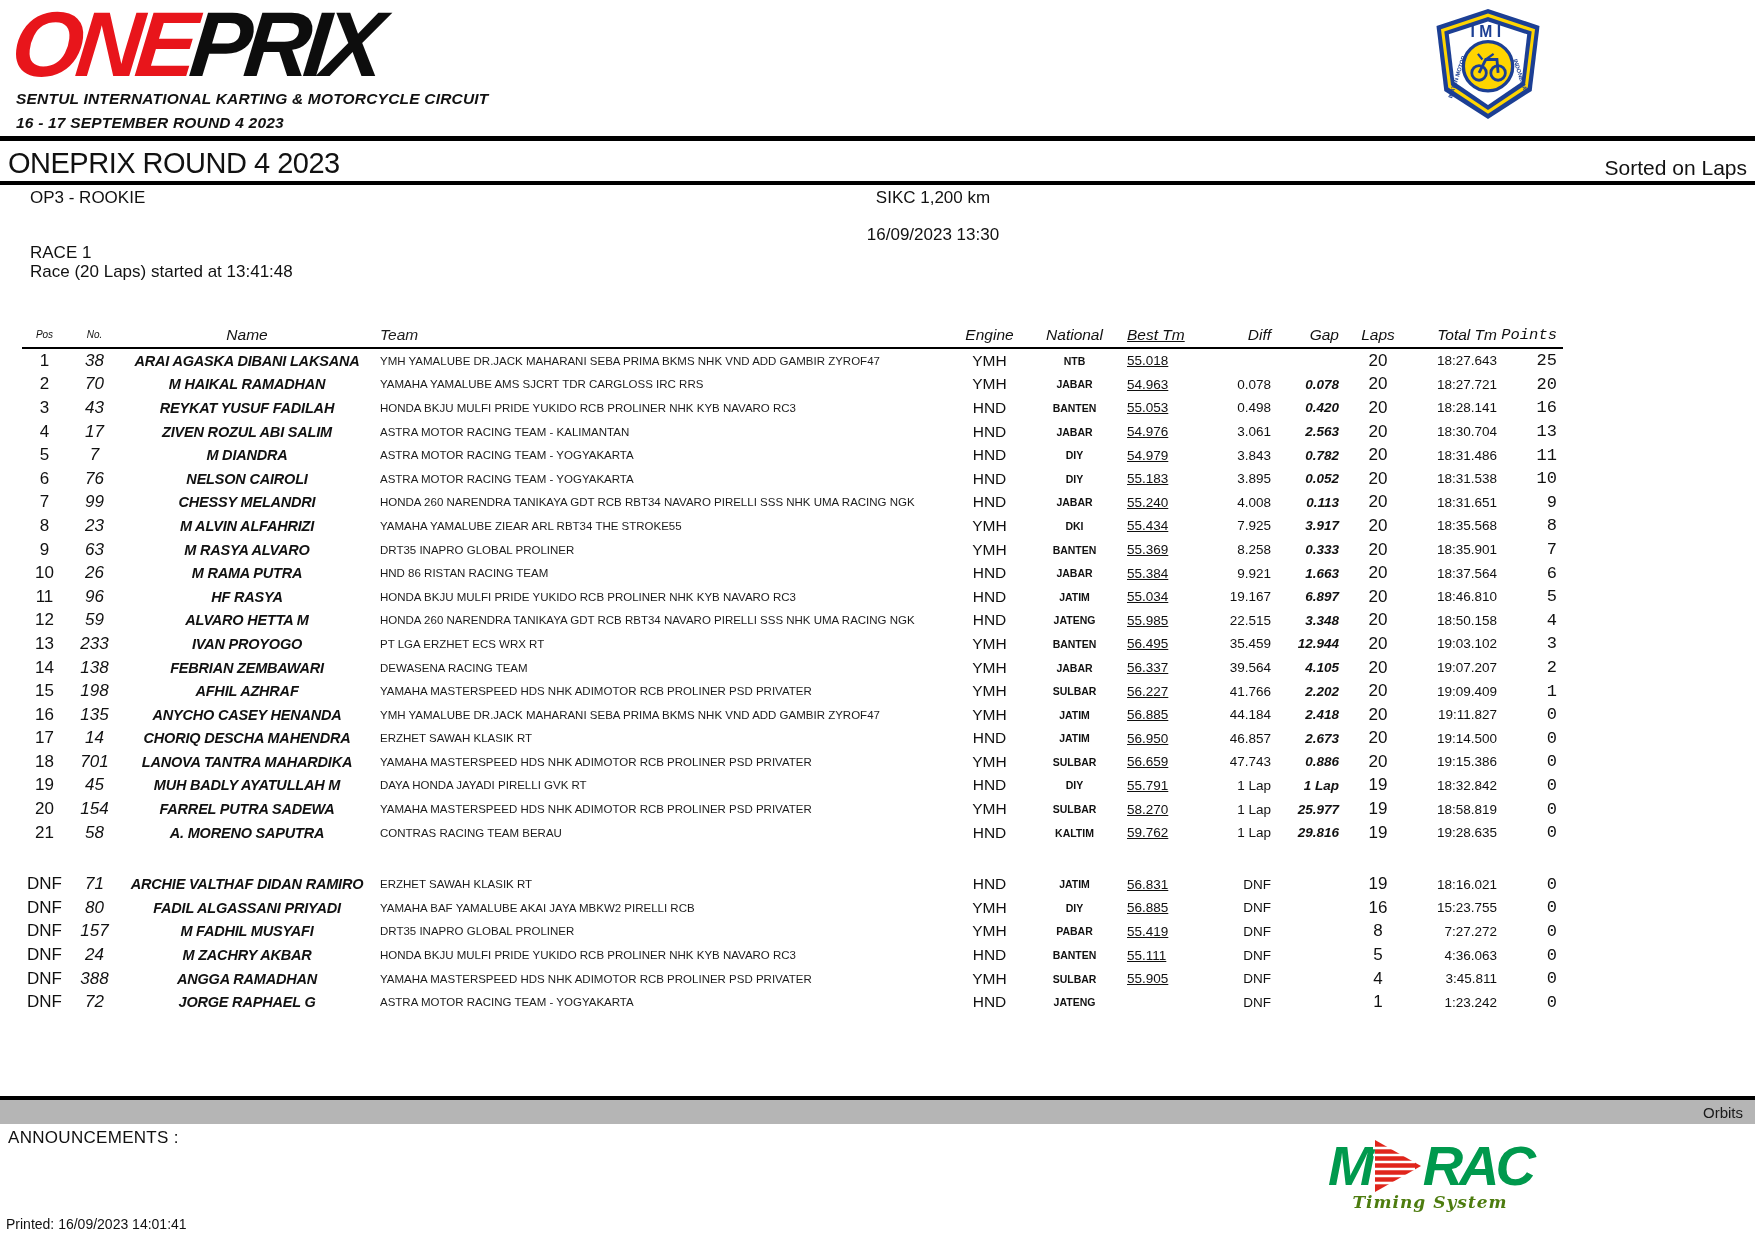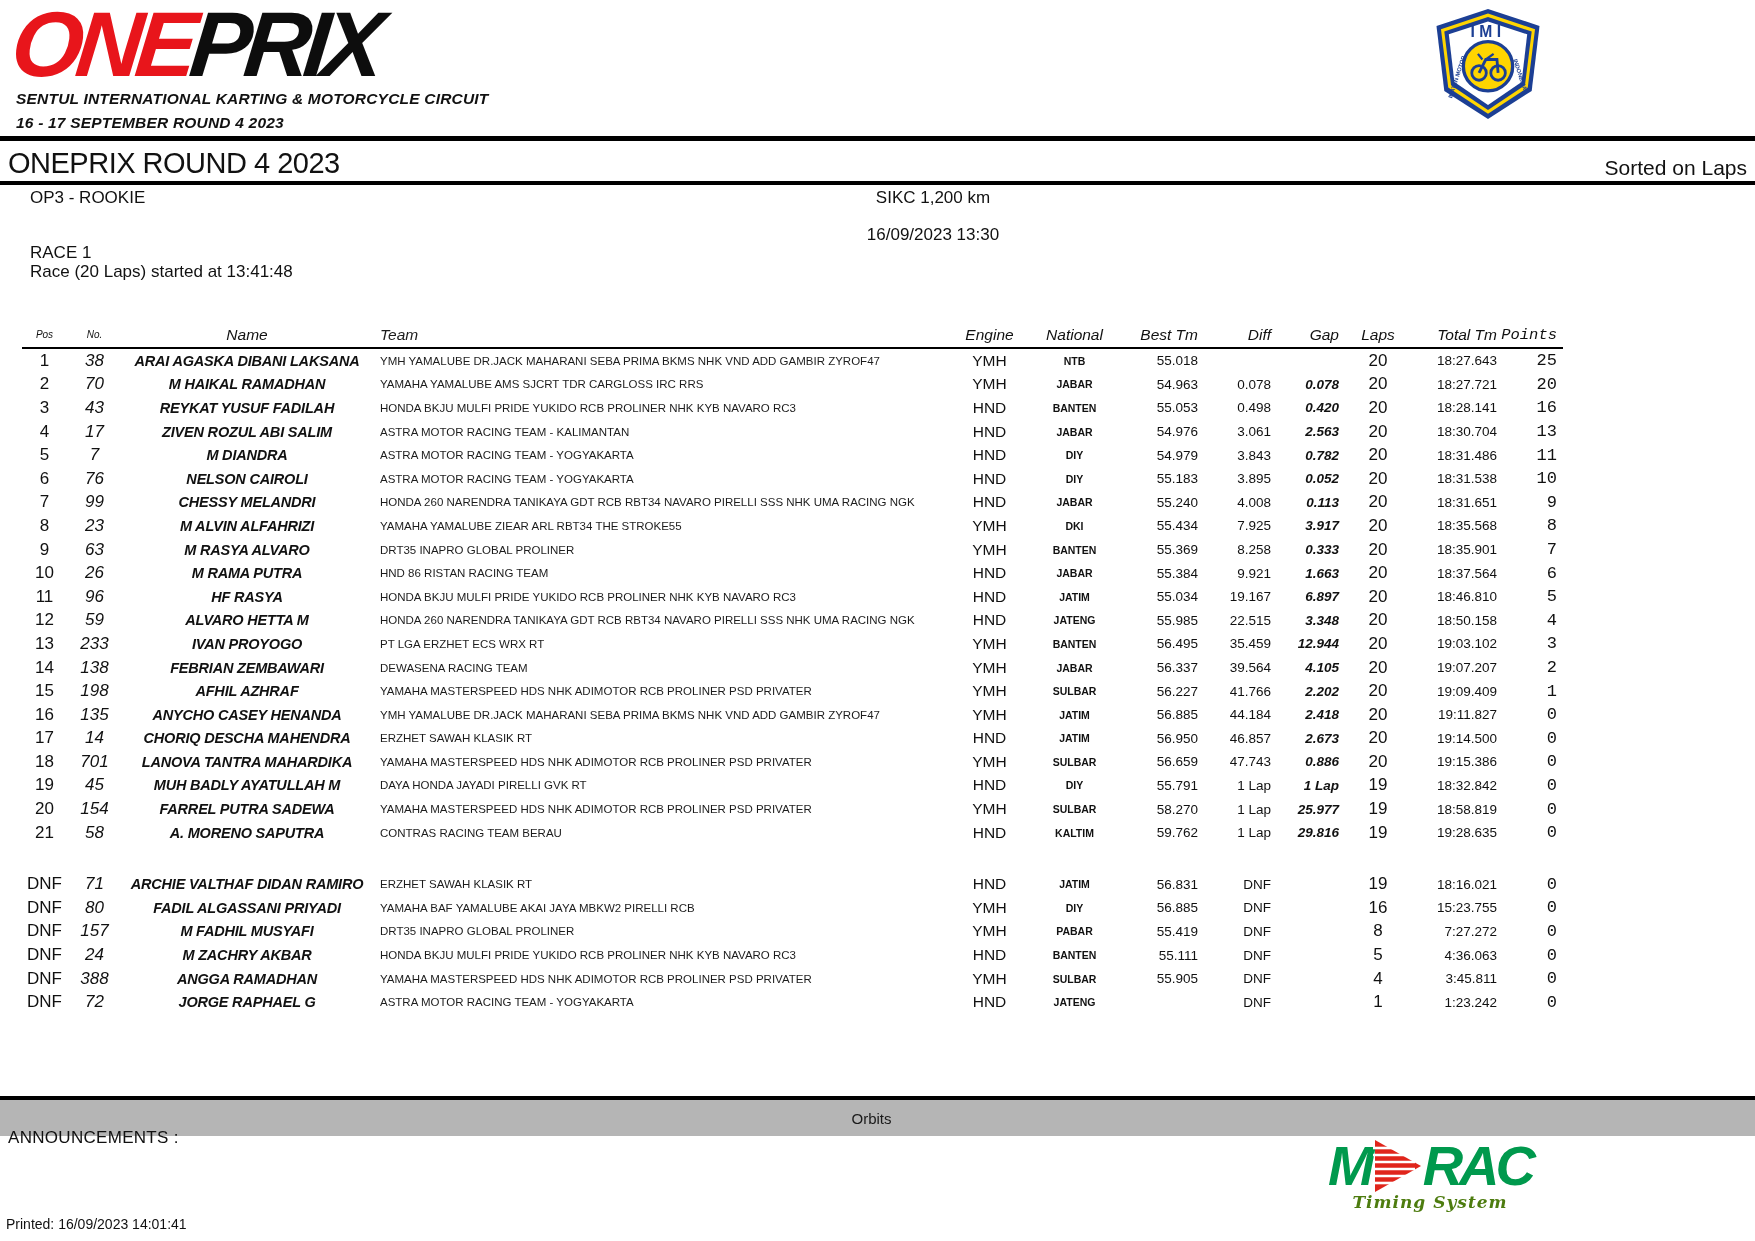--- a/index.html
+++ b/index.html
@@ -39,36 +39,36 @@
   .results{position:absolute;left:22px;top:322px;width:1541px;}
   .trow{display:flex;align-items:center;height:23.6px;}
   .thead{height:25px;border-bottom:2.5px solid #000;font-style:italic;}
   .thead span{font-size:10px;font-weight:500;}
   .c-pos  {width:45px; text-align:center;font-size:17px;}
   .c-no   {width:55px; text-align:center;font-size:17px;font-style:italic;font-weight:500;}
   .c-name {width:250px;text-align:center;font-size:14.5px;font-weight:700;font-style:italic;letter-spacing:-.2px;white-space:nowrap;}
   .c-team {width:585px;text-align:left;  font-size:11.5px;padding-left:8px;box-sizing:border-box;white-space:nowrap;overflow:hidden;color:#1c1c1c;}
   .c-eng  {width:65px; text-align:center;font-size:15.5px;}
   .c-nat  {width:105px;text-align:center;font-size:10.5px;font-weight:700;}
-  .c-best {width:75px; text-align:right; font-size:13.5px;padding-right:4px;box-sizing:border-box;}
+  .c-best {width:75px; font-size:13.5px;padding-right:4px;box-sizing:border-box;text-decoration:underline;}
   .c-diff {width:73px; text-align:right; font-size:13.5px;padding-right:4px;box-sizing:border-box;}
   .c-gap  {width:68px; text-align:right; font-size:13.5px;font-weight:700;font-style:italic;padding-right:4px;box-sizing:border-box;}
   .c-laps {width:70px; text-align:center;font-size:17px;}
   .c-total{width:86px; text-align:right; font-size:13.5px;padding-right:2px;box-sizing:border-box;}
   .c-pts  {width:64px; text-align:right; font-size:17px;padding-right:6px;box-sizing:border-box;font-family:Liberation Mono, monospace;}
   .thead .c-name,.thead .c-team{font-size:15.5px;font-weight:500;letter-spacing:0;}
   .thead .c-nat,.thead .c-eng,.thead .c-best,.thead .c-diff,.thead .c-gap,
   .thead .c-laps,.thead .c-total,.thead .c-pts{font-size:15.5px;font-weight:500;}
   .spacer{height:28px;}
   .nc-label{height:23.6px;display:flex;align-items:center;font-size:16.5px;padding-left:18px;}
 
   
   .orbits-line{position:absolute;left:0;top:1096px;width:1755px;height:4px;background:#000;}
-  .orbits-bar{position:absolute;left:0;top:1100px;width:1755px;height:36px;background:#b5b5b5;
-              display:flex;justify-content:center;align-items:center;}
+  .orbits-bar{position:absolute;left:0;top:1100px;width:1755px;height:24px;background:#b5b5b5;
+              display:flex;justify-content:flex-end;align-items:center;}
   .orbits-bar span{font-size:15px;color:#1a1a1a;padding-right:12px;}
   .announcements{position:absolute;left:8px;top:1128px;font-size:17px;font-weight:400;letter-spacing:.3px;}
   .printed{position:absolute;left:6px;top:1216px;font-size:14px;}
 
   .timing-logo{position:absolute;left:1300px;top:1138px;width:260px;text-align:center;}
   .timing-top{display:flex;align-items:center;justify-content:center;}
   .timing-m,.timing-rac{color:#00994d;font-weight:900;font-style:italic;font-size:56px;line-height:56px;letter-spacing:-4px;}
   .timing-arrow{margin:0 -2px 0 2px;}
   .timing-tagline{font-family:"DejaVu Serif","Liberation Serif",serif;font-style:italic;font-weight:700;
                   font-size:17px;margin-top:-2px;color:#4d7c0f;letter-spacing:1px;}

